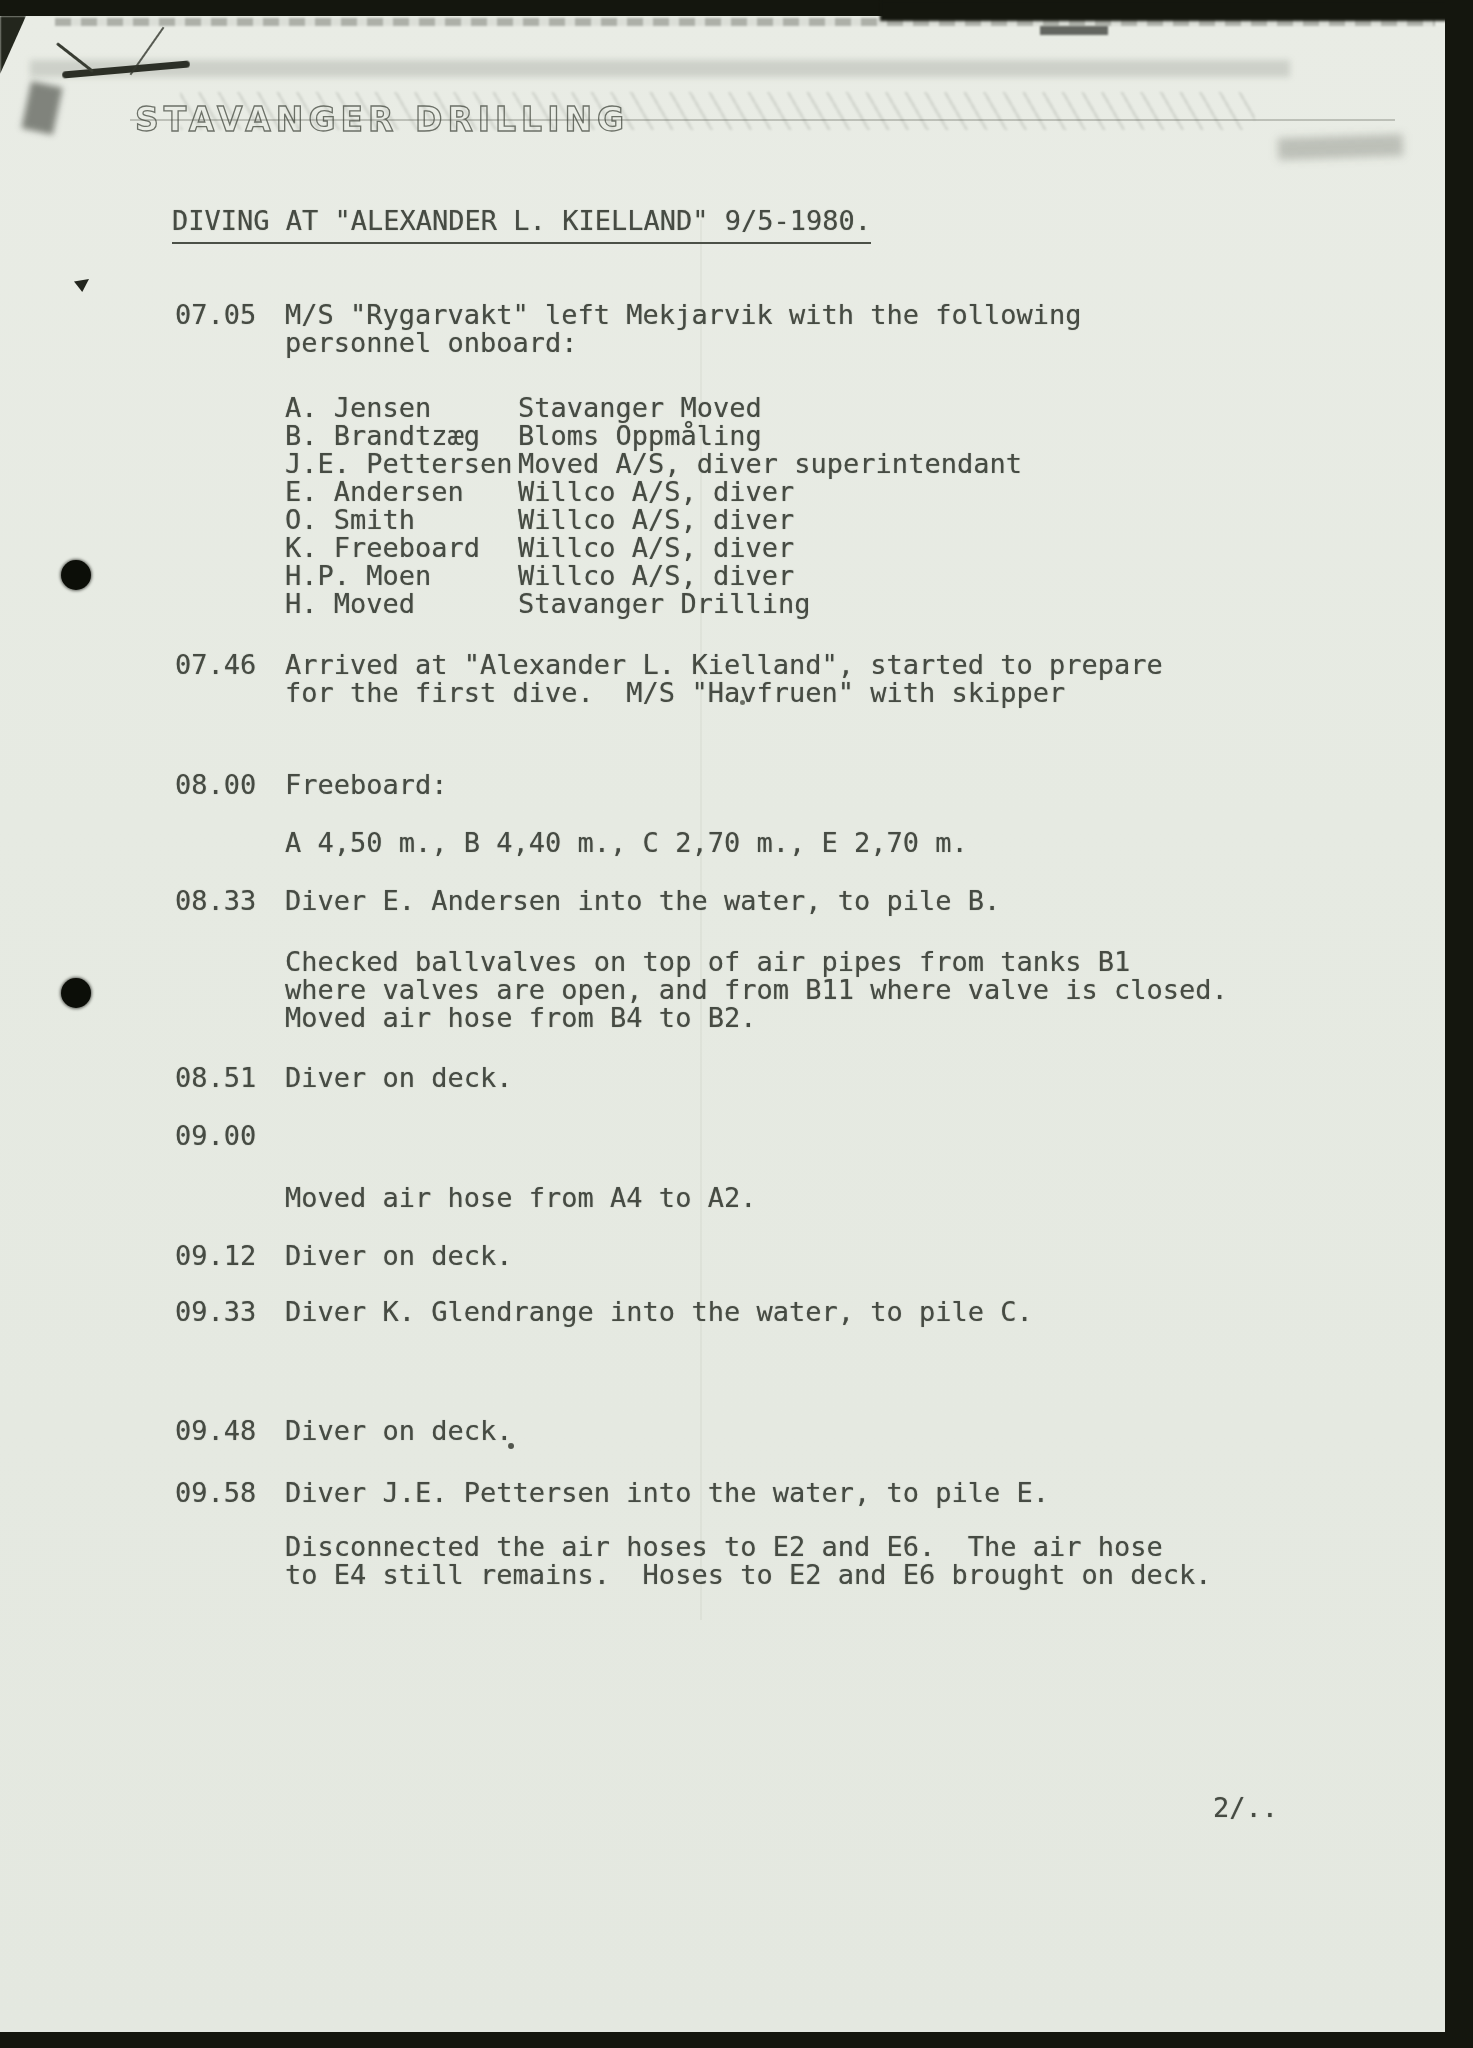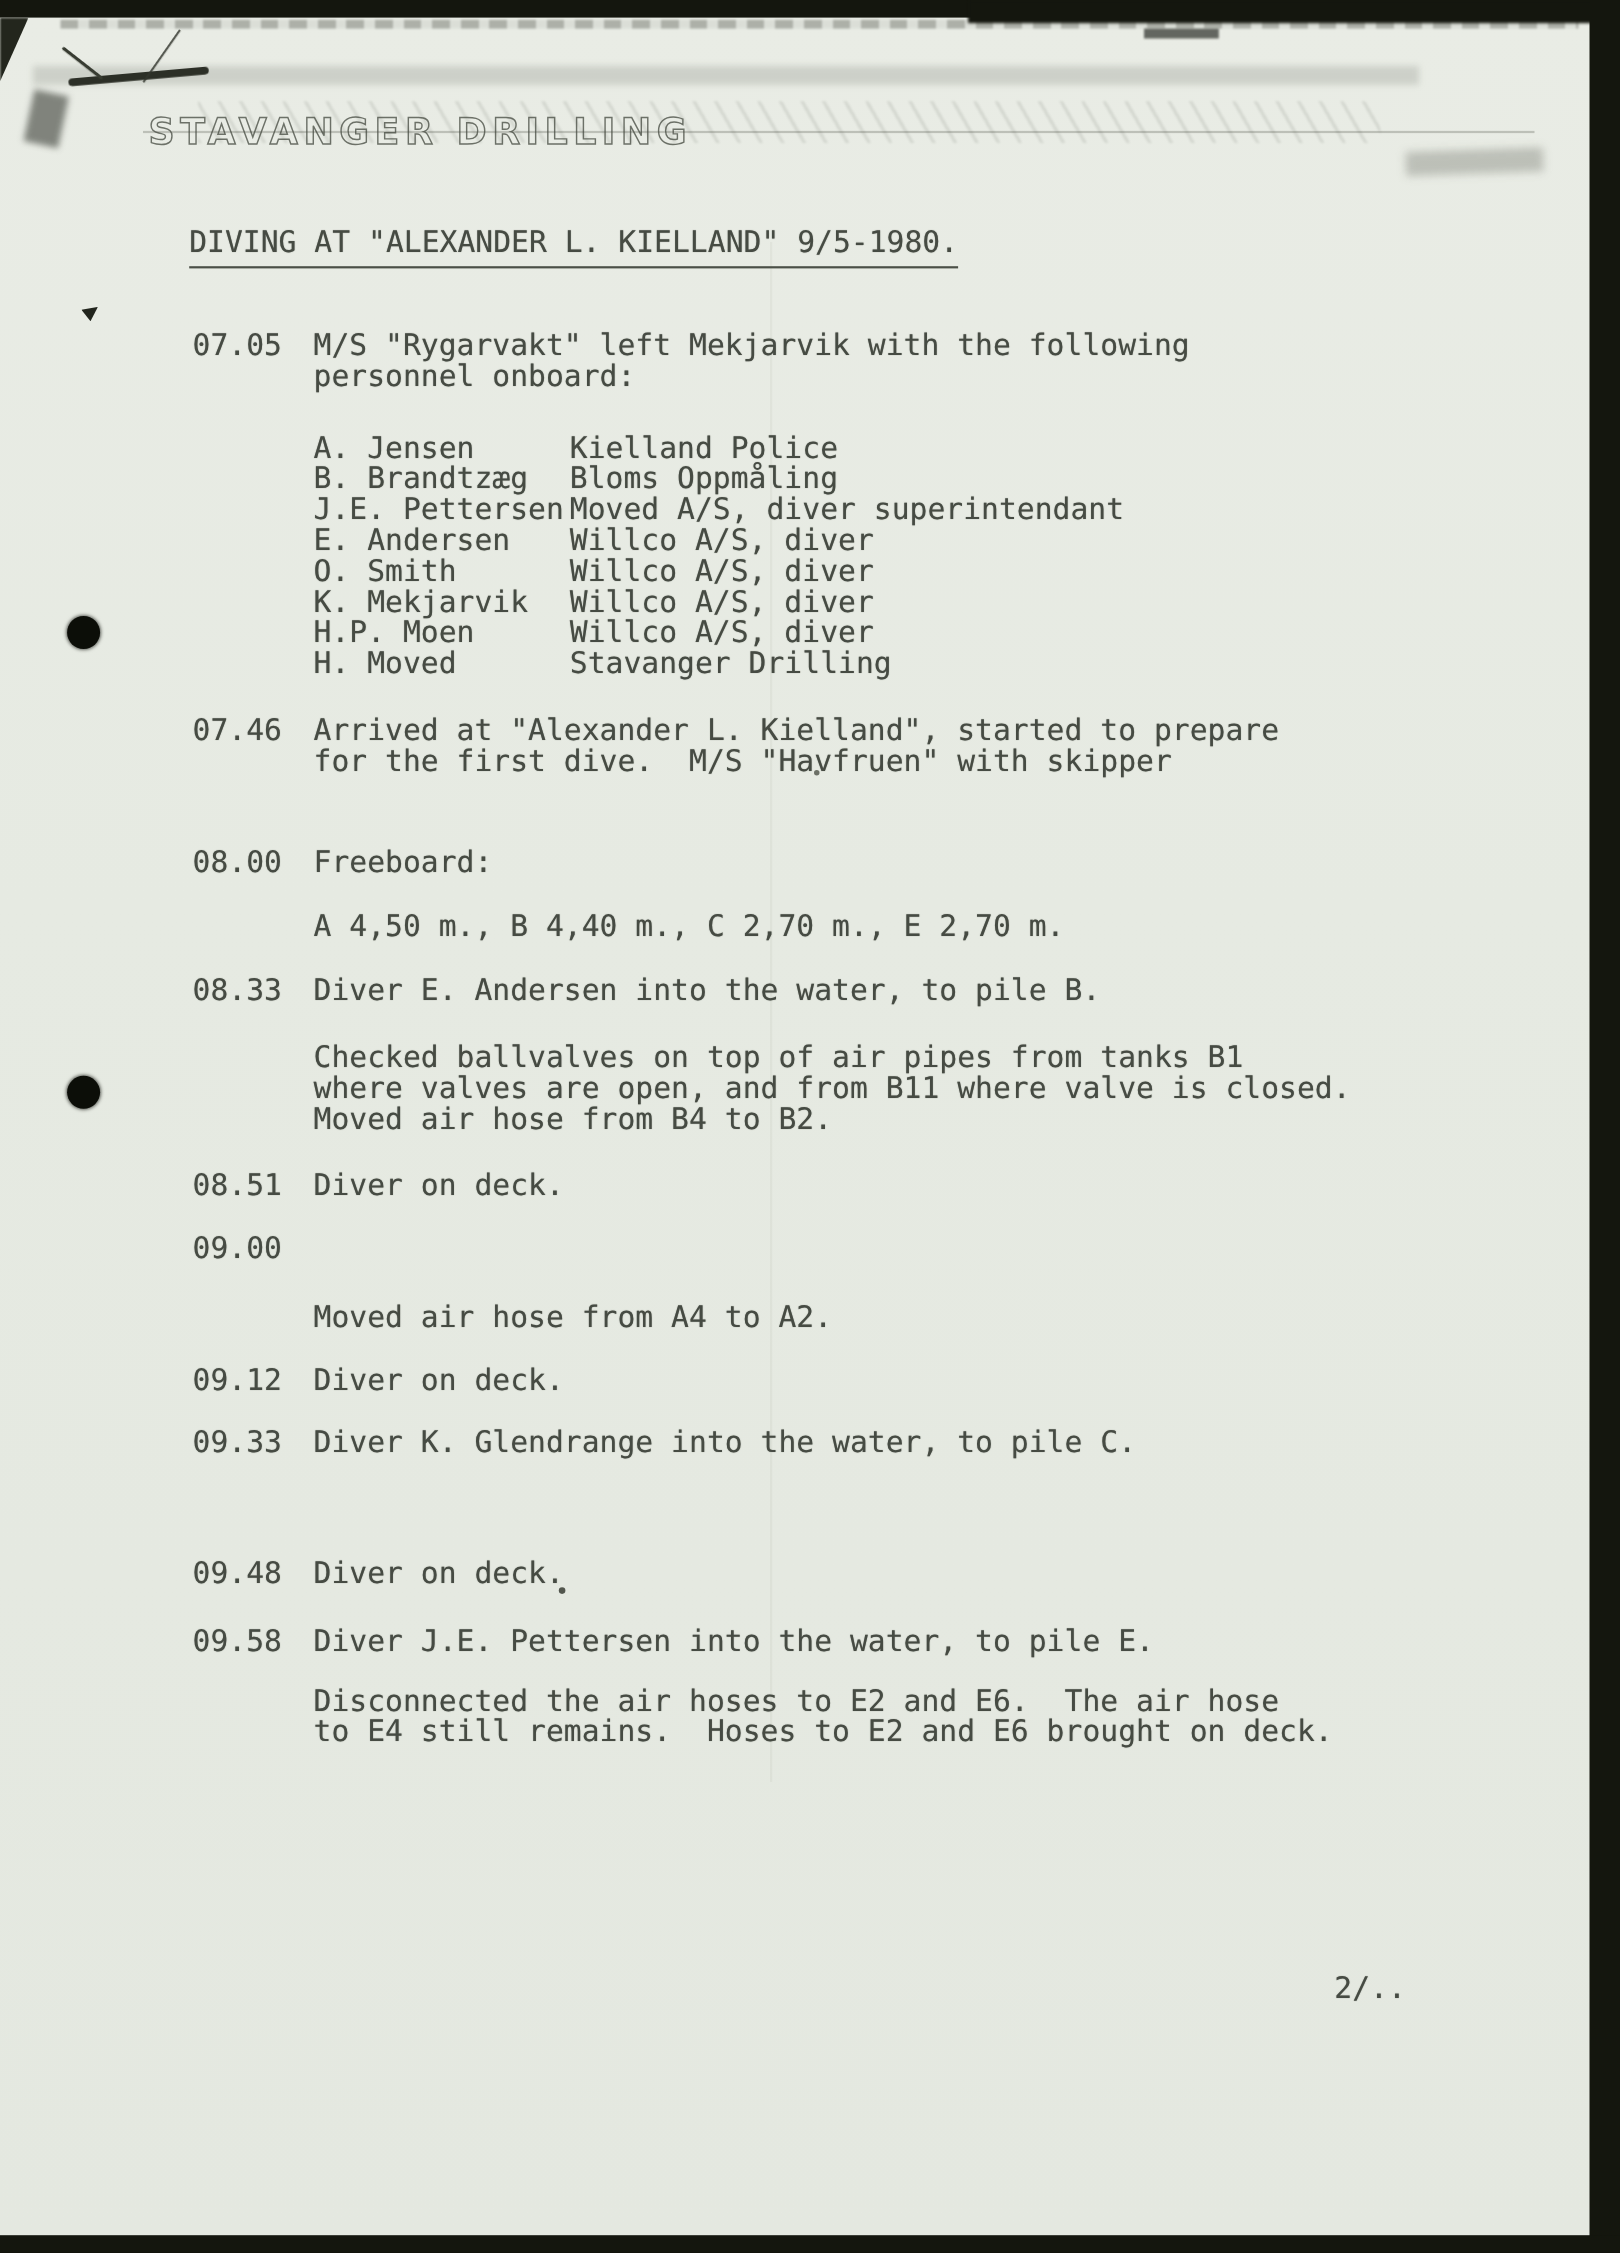--- a/index.html
+++ b/index.html
@@ -77,30 +77,30 @@
   <div class="hole hole2"></div>
 
   <div class="letterhead">STAVANGER DRILLING</div>
   <div class="tw title" style="top:206px">DIVING AT "ALEXANDER L. KIELLAND" 9/5-1980.</div>
 
   <div class="tw t" style="top:300px">07.05</div>
   <div class="tw l" style="top:300px">M/S "Rygarvakt" left Mekjarvik with the following</div>
   <div class="tw l" style="top:328px">personnel onboard:</div>
 
   <div class="tw l" style="top:393px">A. Jensen</div>
-  <div class="tw role" style="top:393px">Kielland Police</div>
+  <div class="tw role" style="top:393px">Stavanger Moved</div>
   <div class="tw l" style="top:421px">B. Brandtzæg</div>
   <div class="tw role" style="top:421px">Bloms Oppmåling</div>
   <div class="tw l" style="top:449px">J.E. Pettersen</div>
   <div class="tw role" style="top:449px">Moved A/S, diver superintendant</div>
   <div class="tw l" style="top:477px">E. Andersen</div>
   <div class="tw role" style="top:477px">Willco A/S, diver</div>
   <div class="tw l" style="top:505px">O. Smith</div>
   <div class="tw role" style="top:505px">Willco A/S, diver</div>
-  <div class="tw l" style="top:533px">K. Mekjarvik</div>
+  <div class="tw l" style="top:533px">K. Freeboard</div>
   <div class="tw role" style="top:533px">Willco A/S, diver</div>
   <div class="tw l" style="top:561px">H.P. Moen</div>
   <div class="tw role" style="top:561px">Willco A/S, diver</div>
   <div class="tw l" style="top:589px">H. Moved</div>
   <div class="tw role" style="top:589px">Stavanger Drilling</div>
 
   <div class="tw t" style="top:650px">07.46</div>
   <div class="tw l" style="top:650px">Arrived at "Alexander L. Kielland", started to prepare</div>
   <div class="tw l" style="top:678px">for the first dive.  M/S "Havfruen" with skipper</div>
 

